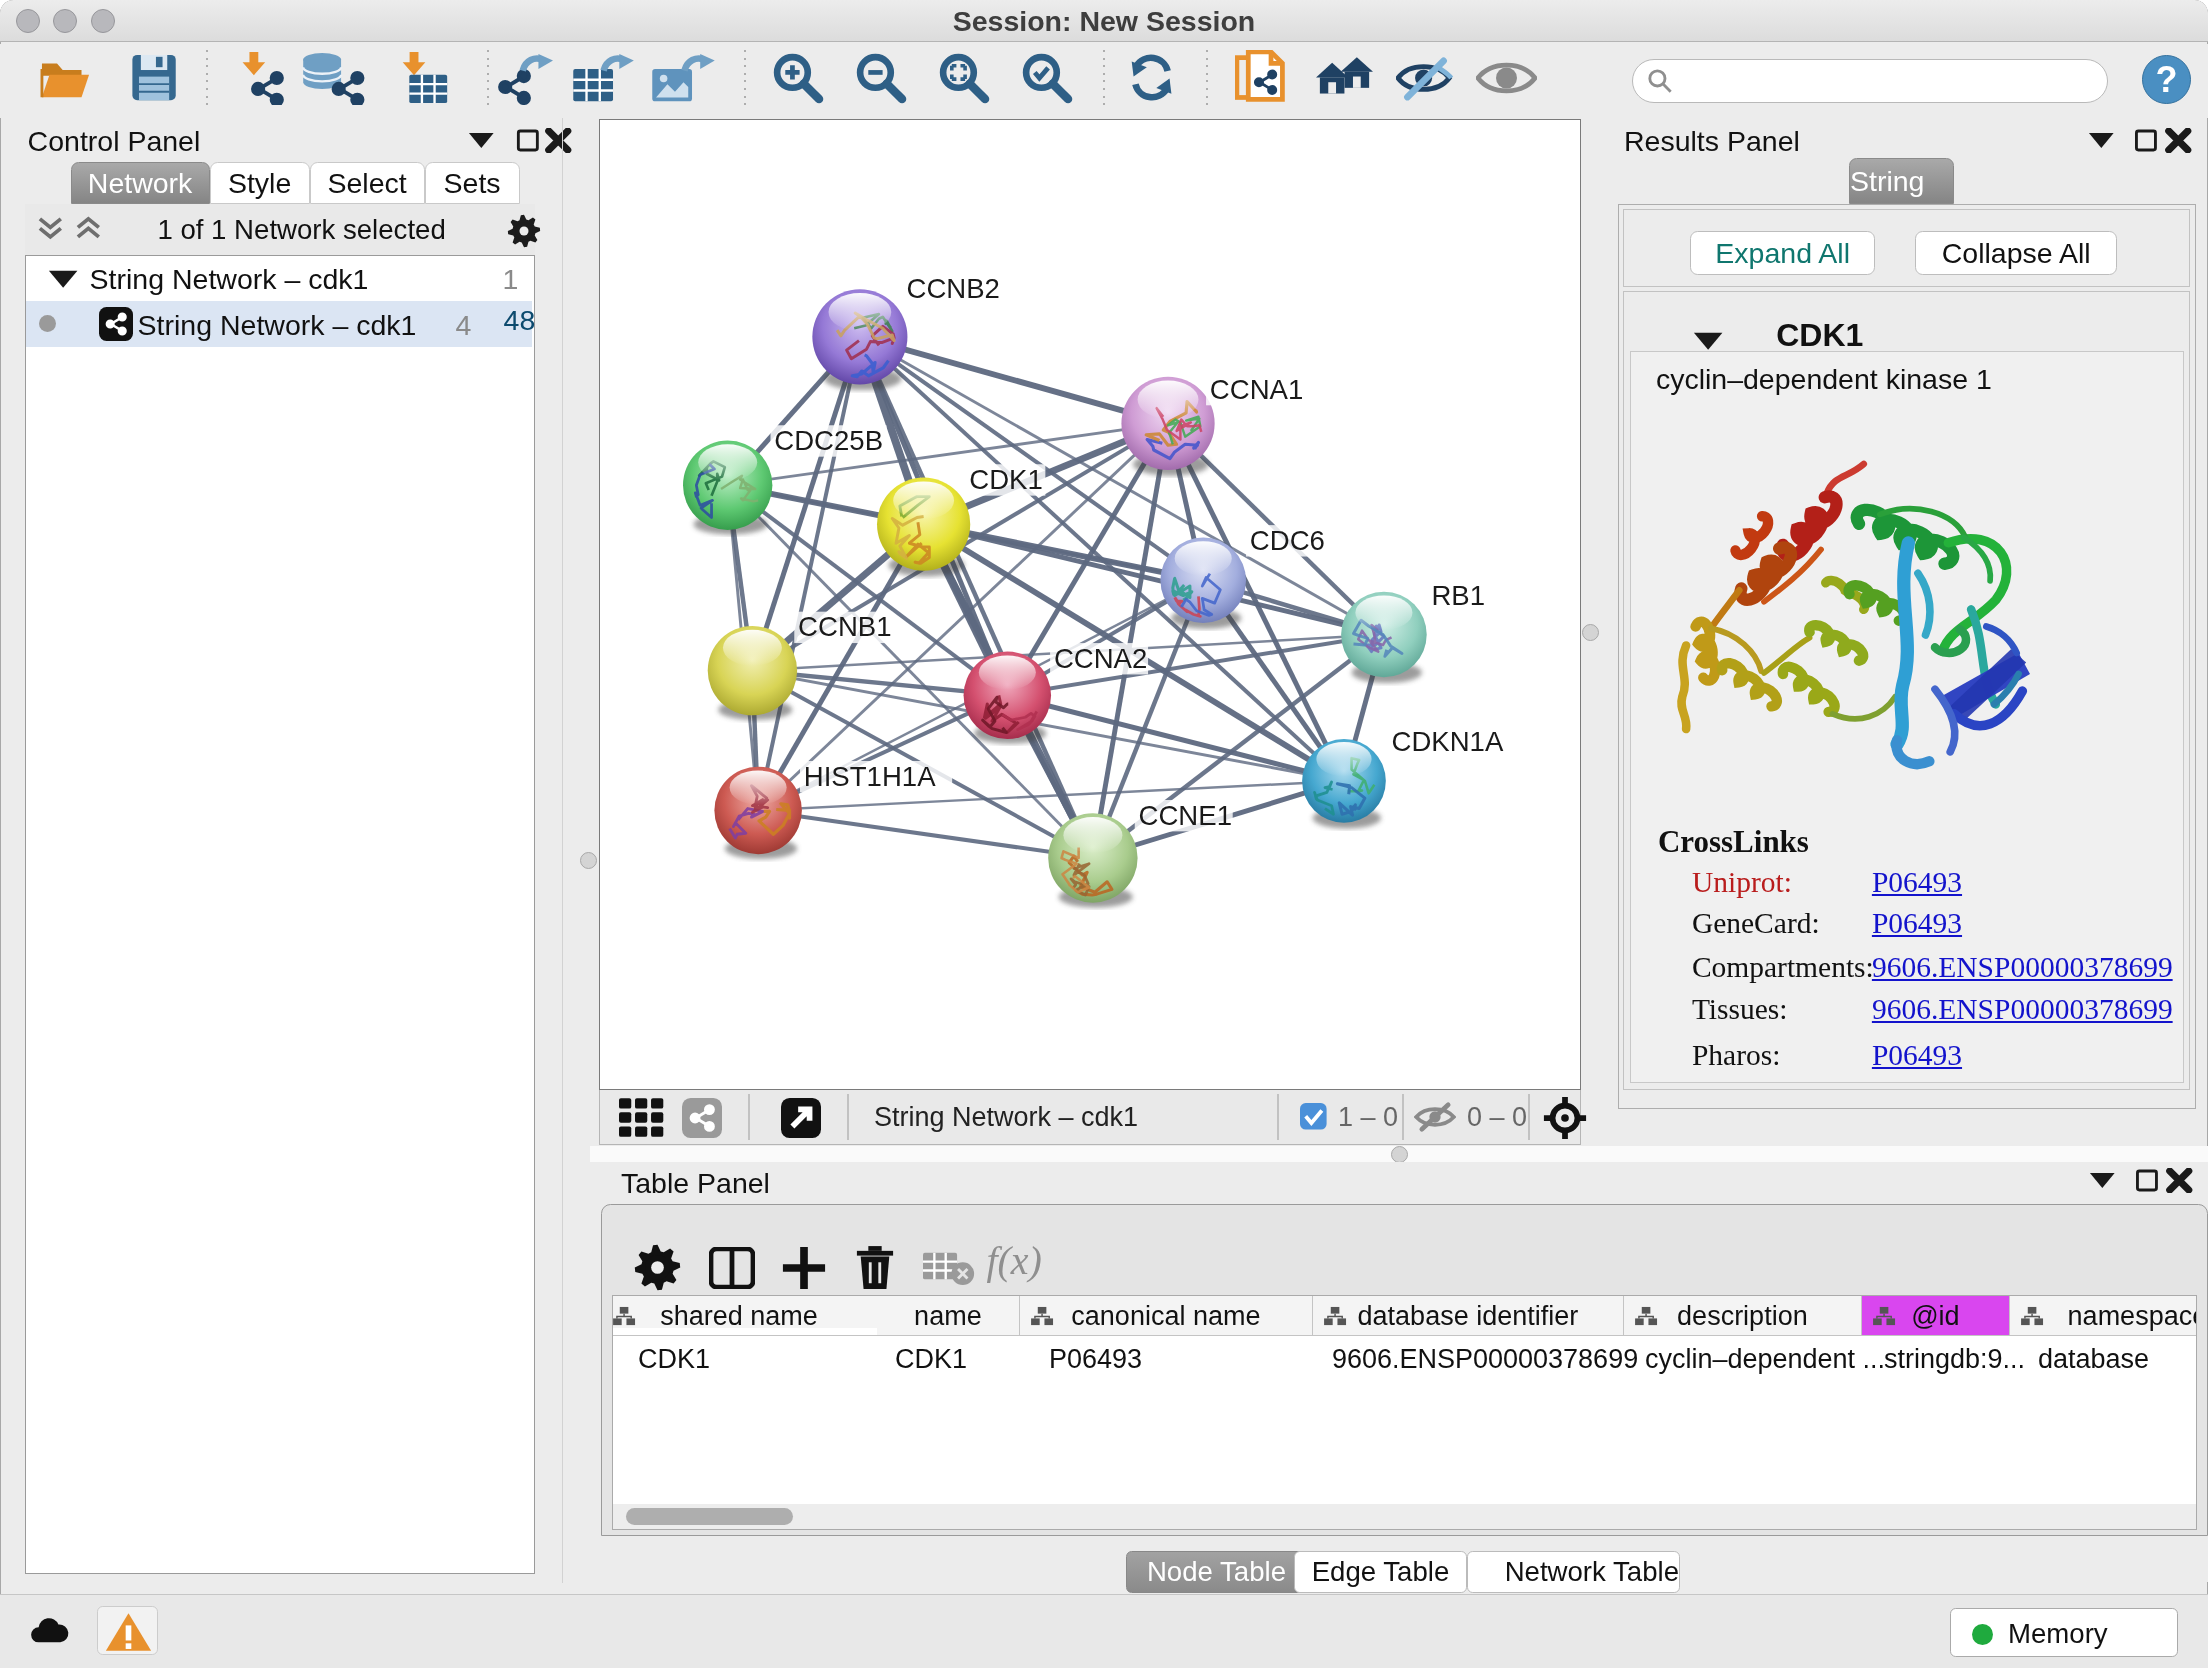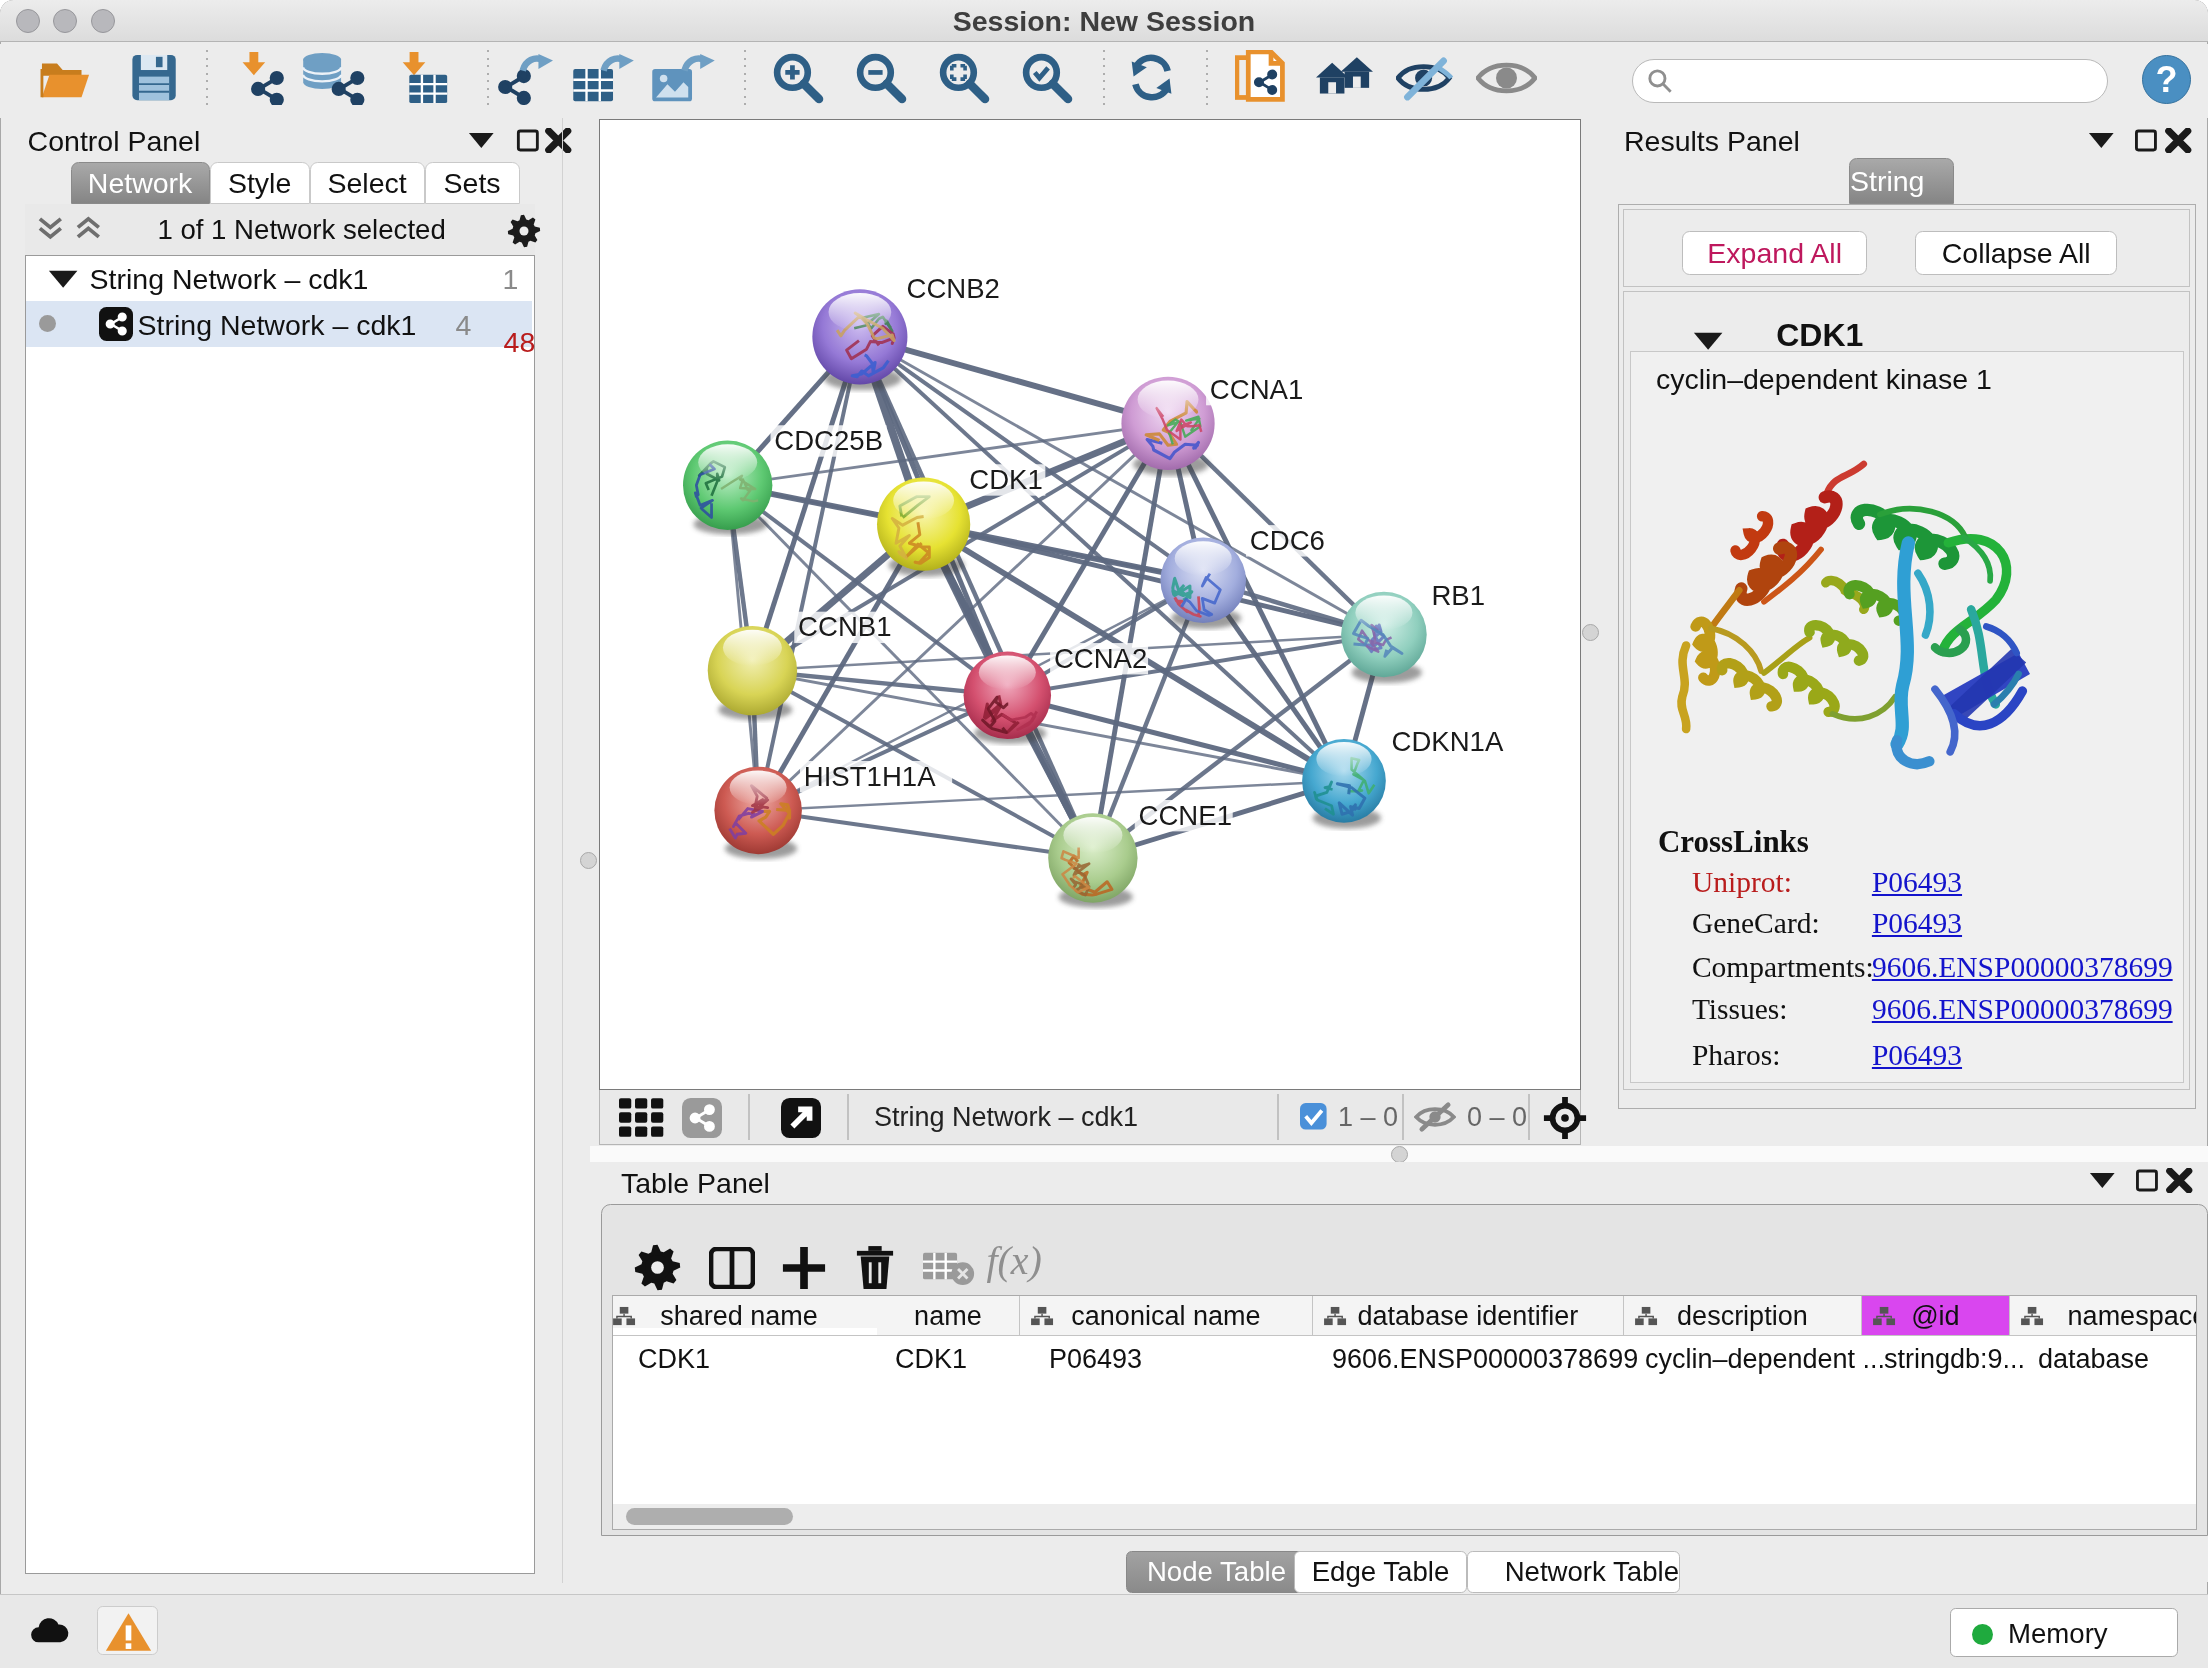--- a/index.html
+++ b/index.html
@@ -195,21 +195,21 @@
             <g stroke="#fff" stroke-width="2.6" fill="#fff">
               <line x1="12.5" y1="18.0" x2="24.16" y2="10.96"></line>
               <line x1="12.5" y1="18.0" x2="24.16" y2="25.04"></line>
               <circle cx="11.84" cy="18.0" r="3.52"></circle>
               <circle cx="24.6" cy="10.52" r="3.52"></circle>
               <circle cx="24.6" cy="25.48" r="3.52"></circle>
             </g>
           </svg>
     <div class="abs" style="left:112px;top:7.6px;font-size:28.5px;color:#111">String Network – cdk1</div>
     <div class="abs" style="left:430px;top:7.6px;font-size:28.5px;color:#8a8a8a">4</div>
-    <div class="abs" style="left:478px;top:25px;font-size:28.5px;color:#b91c1c">48</div>
+    <div class="abs" style="left:478px;top:3px;font-size:28.5px;color:#0c4a6e">48</div>
   </div>
 </div>
 </div>
 <div class="abs" style="left:599px;top:119px;width:982px;height:971px;background:#fff;border:1.9px solid #7a7a7a">
       <svg width="982" height="971" style="position:absolute;left:0;top:0" viewBox="0 0 1032 1021">
         <filter id="blur1">
           <feGaussianBlur stdDeviation="3"></feGaussianBlur>
         </filter>
         <defs>
           <radialGradient id="gCCNB2" cx="0.5" cy="0.38" r="0.75">
@@ -482,21 +482,21 @@
 <div class="abs" style="left:1607px;top:118px;width:601px;height:1029px">
 <div class="abs" style="left:17px;top:6.7px;font-size:28.5px;color:#111">Results Panel</div>
 <svg style="position:absolute;left:481px;top:9.5px" width="114" height="25" viewBox="0 0 120 26">
         <path d="M1,5.2 h26 l-13,15.6 z" fill="#1a1a1a"></path>
         <rect x="51" y="3" width="20" height="20" rx="2" fill="none" stroke="#1a1a1a" stroke-width="3"></rect>
         <path d="M85,3 L105,23 M105,3 L85,23" stroke="#1a1a1a" stroke-width="7.5" stroke-linecap="round"></path>
       </svg>
 <div class="abs" style="left:242px;top:40px;width:105px;height:46px;background:linear-gradient(#a9a9a9,#858585);border:1px solid #8a8a8a;border-radius:7.6px 7.6px 0 0;color:#fff;font-size:28.5px;text-align:left;line-height:44px">String</div>
 <div class="abs" style="left:11.4px;top:86px;width:578px;height:905px;background:#ececec;border:1.9px solid #adadad">
   <div class="abs" style="left:3.8px;top:3.8px;width:567px;height:78px;border:1px solid #c2c2c2">
-    <div class="abs" style="left:58px;top:21px;width:185px;height:44px;background:#fff;border:1px solid #bdbdbd;border-radius:7.6px;font-size:28.5px;color:#be185d;text-align:center;line-height:42px">Expand All</div>
+    <div class="abs" style="left:66px;top:21px;width:185px;height:44px;background:#fff;border:1px solid #bdbdbd;border-radius:7.6px;font-size:28.5px;color:#0f766e;text-align:center;line-height:42px">Expand All</div>
     <div class="abs" style="left:291px;top:21px;width:202px;height:44px;background:#fff;border:1px solid #bdbdbd;border-radius:7.6px;font-size:28.5px;color:#111;text-align:center;line-height:42px">Collapse All</div>
   </div>
   <div class="abs" style="left:3.8px;top:86px;width:567px;height:799px;border:1px solid #c2c2c2">
     <svg width="38" height="28.5" style="position:absolute;left:68px;top:36px" viewBox="0 0 40 30">
             <path d="M2,5.0 h30 l-15,18.0 z" fill="#1a1a1a"></path>
           </svg>
     <div class="abs" style="left:152px;top:25px;font-size:32px;font-weight:bold;color:#111">CDK1</div>
     <div class="abs" style="left:5.7px;top:59px;width:554px;height:732px;background:#f0f0f0;border:1px solid #c8c8c8">
       <div class="abs" style="left:25px;top:11.4px;font-size:28.5px;color:#111">cyclin–dependent kinase 1</div>
       <svg width="361" height="314" style="position:absolute;left:38px;top:107px" viewBox="0 0 380 330">

